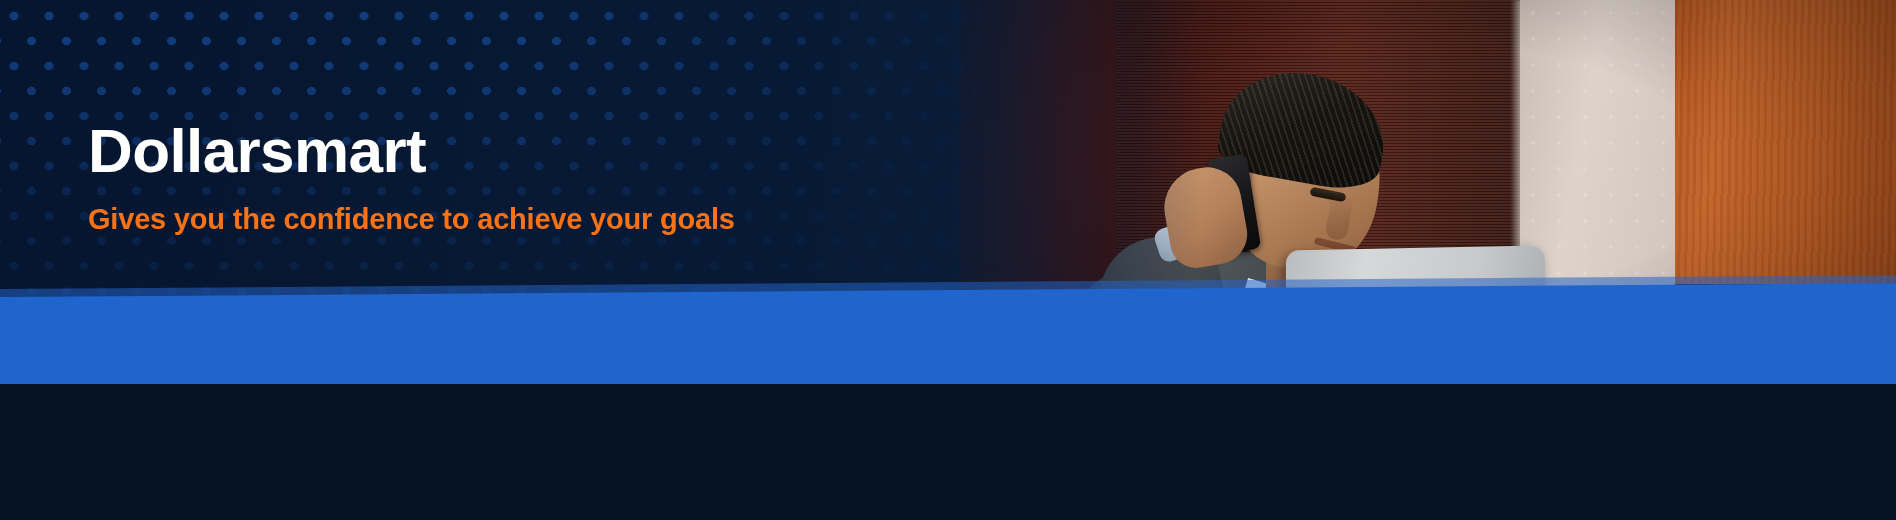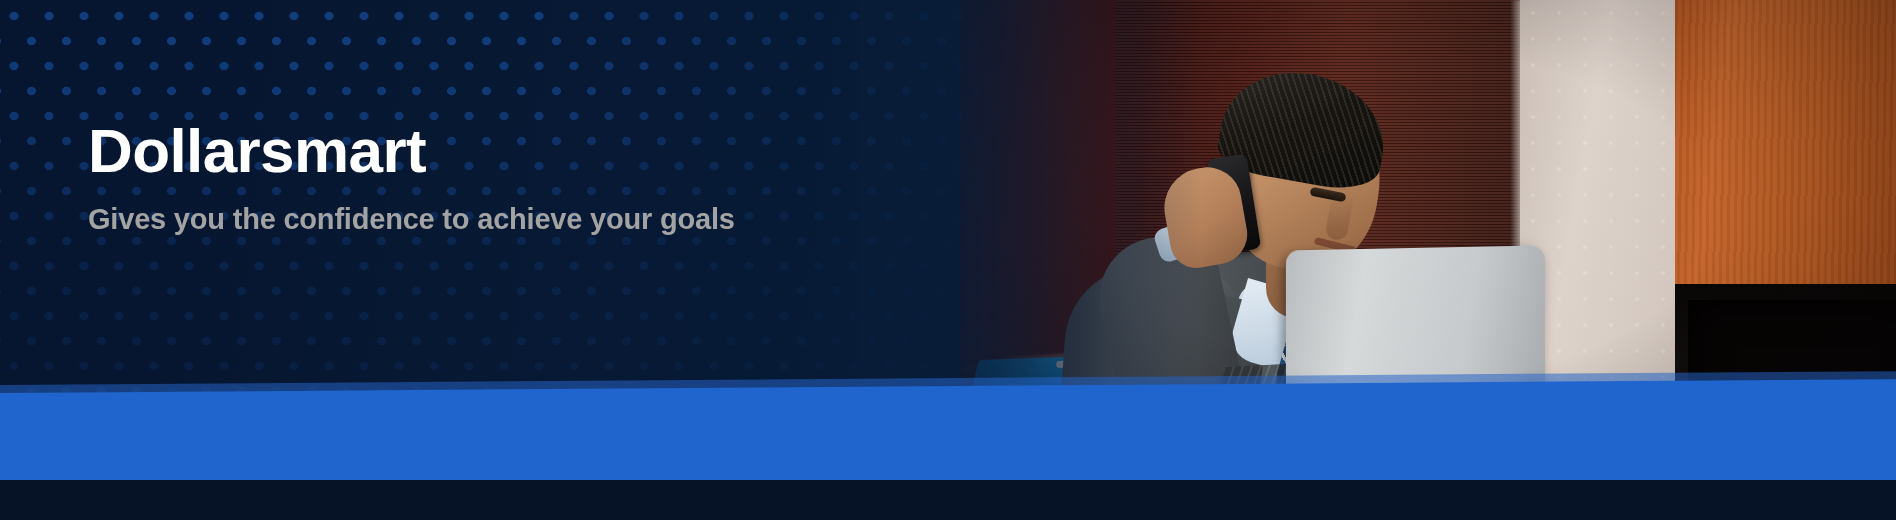--- a/index.html
+++ b/index.html
@@ -9,21 +9,21 @@
     width: 1896px;
     height: 520px;
     overflow: hidden;
     background: #061226;
     font-family: "Liberation Sans", sans-serif;
   }
 
   .banner {
     position: relative;
     width: 1896px;
-    height: 480px;
+    height: 384px;
     overflow: hidden;
     background: #06152e;
   }
 
   
   .photo {
     position: absolute;
     inset: 0 0 0 820px;
     overflow: hidden;
     background: #2a1510;
@@ -423,21 +423,21 @@
     font-weight: 700;
     color: #ffffff;
     letter-spacing: -0.6px;
     line-height: 1.08;
     white-space: nowrap;
   }
   .subhead {
     margin-top: 16px;
     font-size: 29px;
     font-weight: 700;
-    color: #a3a3a3;
+    color: #f97316;
     letter-spacing: -0.2px;
     line-height: 1.25;
     white-space: nowrap;
   }
 
   
   .strip-wrap {
     position: absolute;
     left: 0; bottom: 0; width: 100%; height: 130px;
     overflow: hidden;

